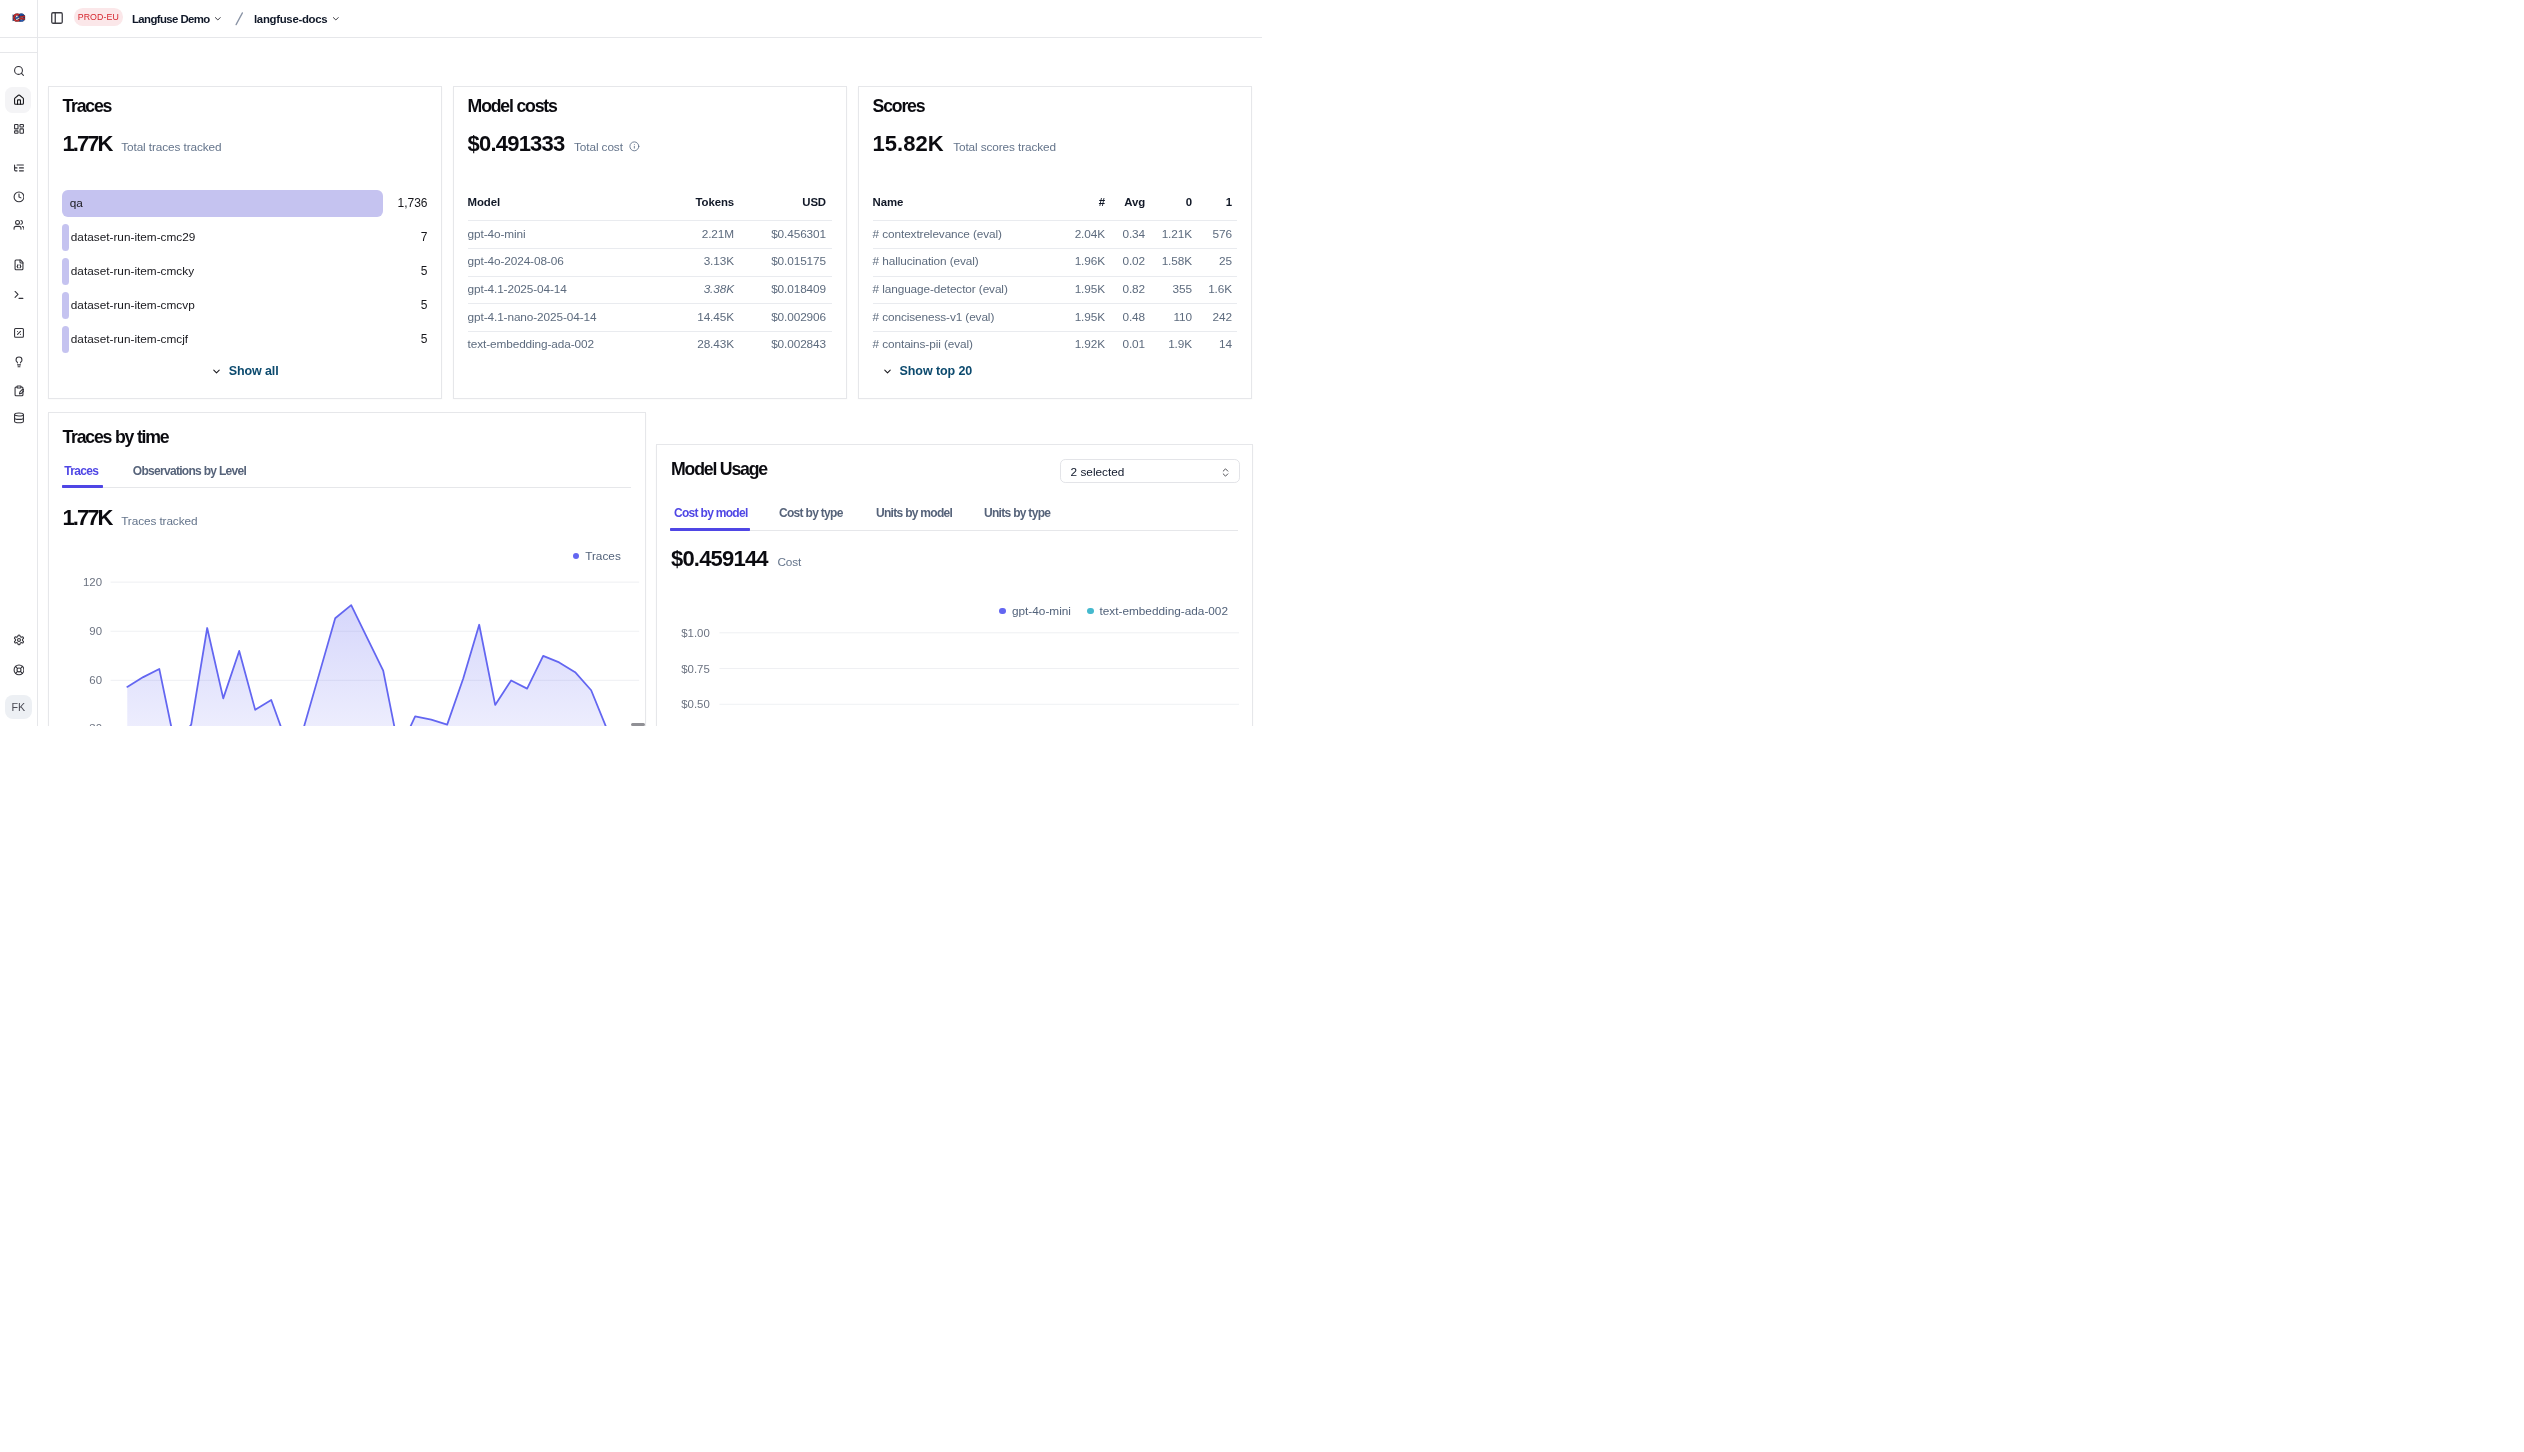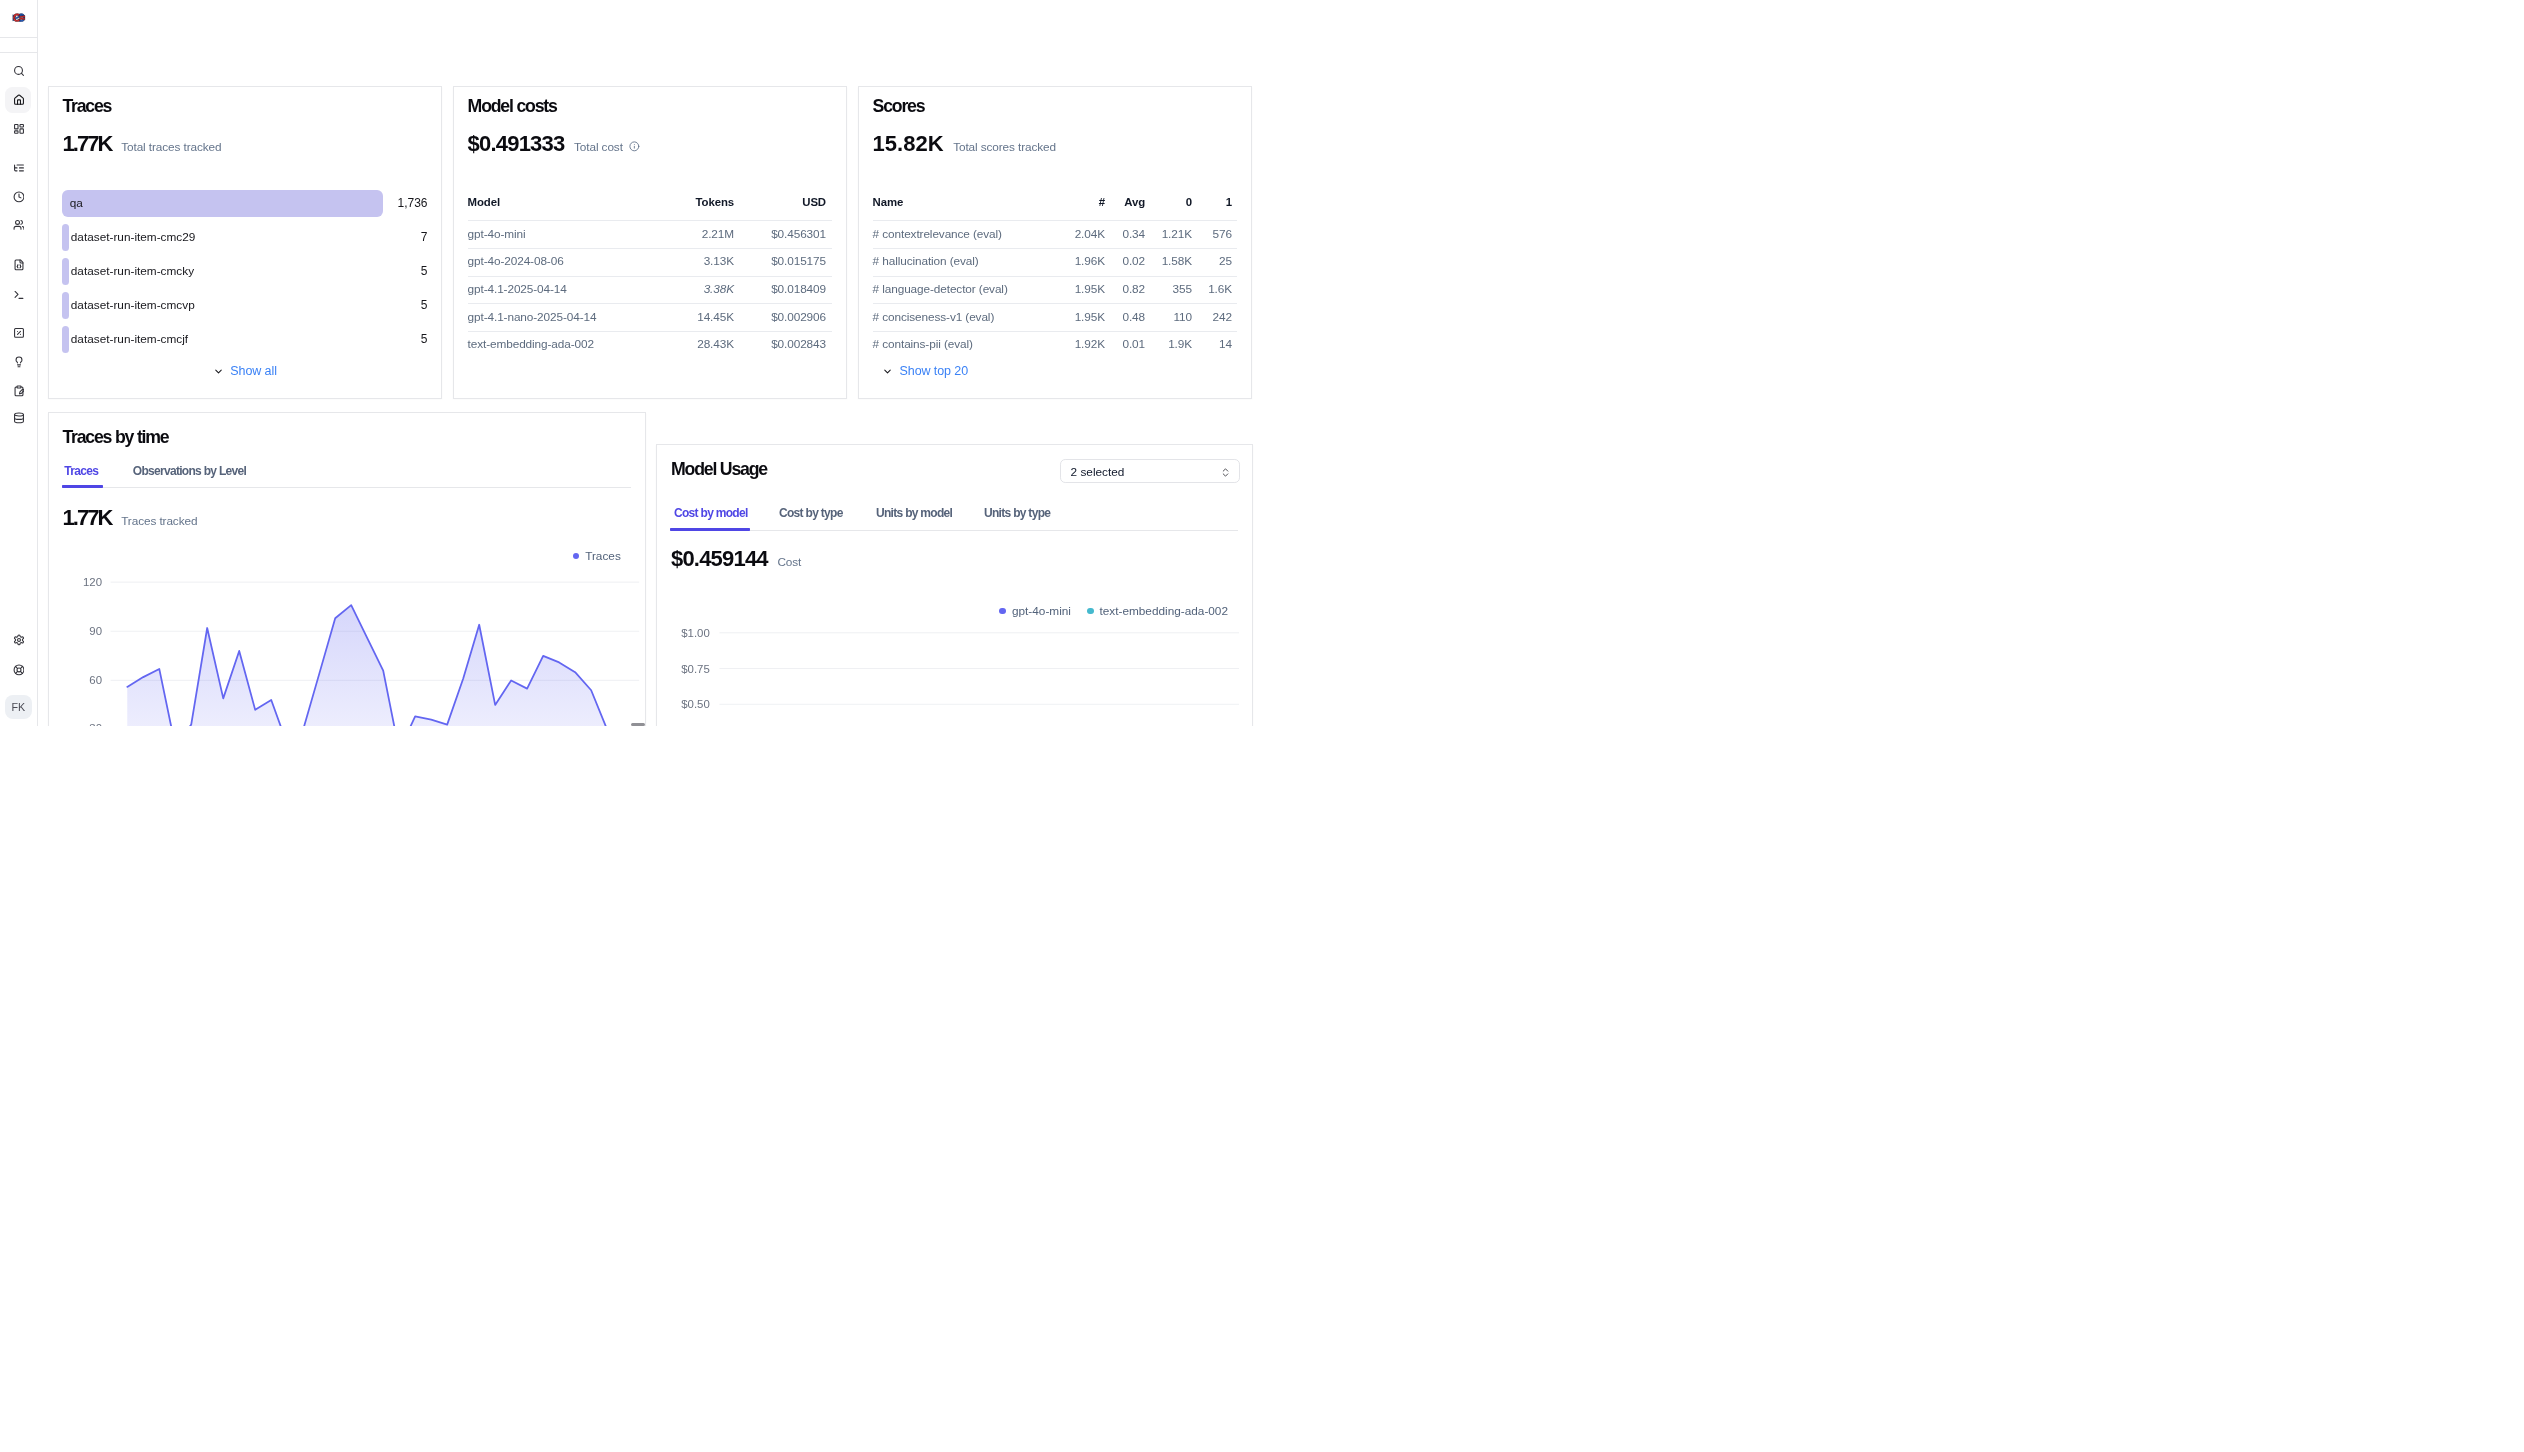--- a/index.html
+++ b/index.html
@@ -32,21 +32,21 @@
   .ctitle { position:absolute; left:13.6px; top:7.7px; font-size:17.7px; line-height:23.6px; font-weight:700; color:#0b0b10; letter-spacing:-1.2px; }
   .metric { position:absolute; left:13.6px; display:flex; align-items:baseline; }
   .metric b { font-size:22px; line-height:26.5px; font-weight:700; color:#0b0b10; letter-spacing:-0.8px; }
   .metric span { font-size:11.8px; color:#64748b; margin-left:9.6px; letter-spacing:-0.1px; }
 
   .thead { position:absolute; font-size:11.4px; font-weight:700; color:#111827; letter-spacing:-0.1px; }
   .trow  { position:absolute; font-size:11.8px; color:#5d6b7e; letter-spacing:-0.1px; }
   .tline { position:absolute; height:0.7px; background:#e9ebef; }
   .right { text-align:right; }
 
-  .ghostbtn { position:absolute; display:flex; align-items:center; font-size:12.5px; font-weight:400; color:#3b82f6; letter-spacing:-0.1px; }
+  .ghostbtn { position:absolute; display:flex; align-items:center; font-size:12.5px; font-weight:700; color:#0c4a6e; letter-spacing:-0.1px; }
   .ghostbtn svg { margin-right:6.6px; }
 
   .tab { position:absolute; font-size:12px; font-weight:600; letter-spacing:-0.7px; }
   .tab.on { color:#4f46e5; }
   .tab.off { color:#56637a; font-weight:600; }
   .tabline { position:absolute; height:0.7px; background:#e6e7ea; }
   .tabmark { position:absolute; height:2.6px; background:#4f46e5; border-radius:0.7px; }
 
   .axis { font-size:15.5px; fill:#6b7280; }
   .legend { position:absolute; display:flex; align-items:center; font-size:11.8px; color:#52627a; }
@@ -159,20 +159,38 @@
         <circle cx="12" cy="12" r="10"></circle>
         <path d="m4.93 4.93 4.24 4.24"></path>
         <path d="m14.83 9.17 4.24-4.24"></path>
         <path d="m14.83 14.83 4.24 4.24"></path>
         <path d="m9.17 14.83-4.24 4.24"></path>
         <circle cx="12" cy="12" r="4"></circle>
       </svg>
     <div id="fkAvatar">FK</div>
   </div>
 
+  <div id="topbar">
+    <svg class="abs" style="left:11.8px; top:11px; color:#3b3b42" width="14" height="14" viewBox="0 0 24 24" fill="none" stroke="currentColor" stroke-width="2.2" stroke-linecap="round" stroke-linejoin="round">
+        <rect width="18" height="18" x="3" y="3" rx="2"></rect>
+        <path d="M9 3v18"></path>
+      </svg>
+    <div id="badge">PROD-EU</div>
+    <div class="crumb" style="left:94px; letter-spacing:-0.6px;">Langfuse Demo</div>
+    <svg class="abs" style="left:175px; top:14.4px; color:#2f2f36" width="9.6" height="9.6" viewBox="0 0 24 24" fill="none" stroke="currentColor" stroke-width="2.4" stroke-linecap="round" stroke-linejoin="round">
+        <path d="m6 9 6 6 6-6"></path>
+      </svg>
+    <svg class="abs" style="left:195px; top:11px" width="12.5" height="15.5" viewBox="0 0 17 21">
+        <line x1="12.8" y1="2.5" x2="4.2" y2="18.5" stroke="#8a94a6" stroke-width="1.8" stroke-linecap="round"></line>
+      </svg>
+    <div class="crumb" style="left:216px">langfuse-docs</div>
+    <svg class="abs" style="left:293px; top:14.4px; color:#2f2f36" width="9.6" height="9.6" viewBox="0 0 24 24" fill="none" stroke="currentColor" stroke-width="2.4" stroke-linecap="round" stroke-linejoin="round">
+        <path d="m6 9 6 6 6-6"></path>
+      </svg>
+  </div>
 
   <div id="main">
 
     <div class="card" style="left:9.8px; top:48px; width:394px; height:313px;">
       <div class="ctitle">Traces</div>
       <div class="metric" style="top:44px">
           <b style="letter-spacing:-1.9px">1.77K</b>
           <span>Total traces tracked</span>
         </div>
 

